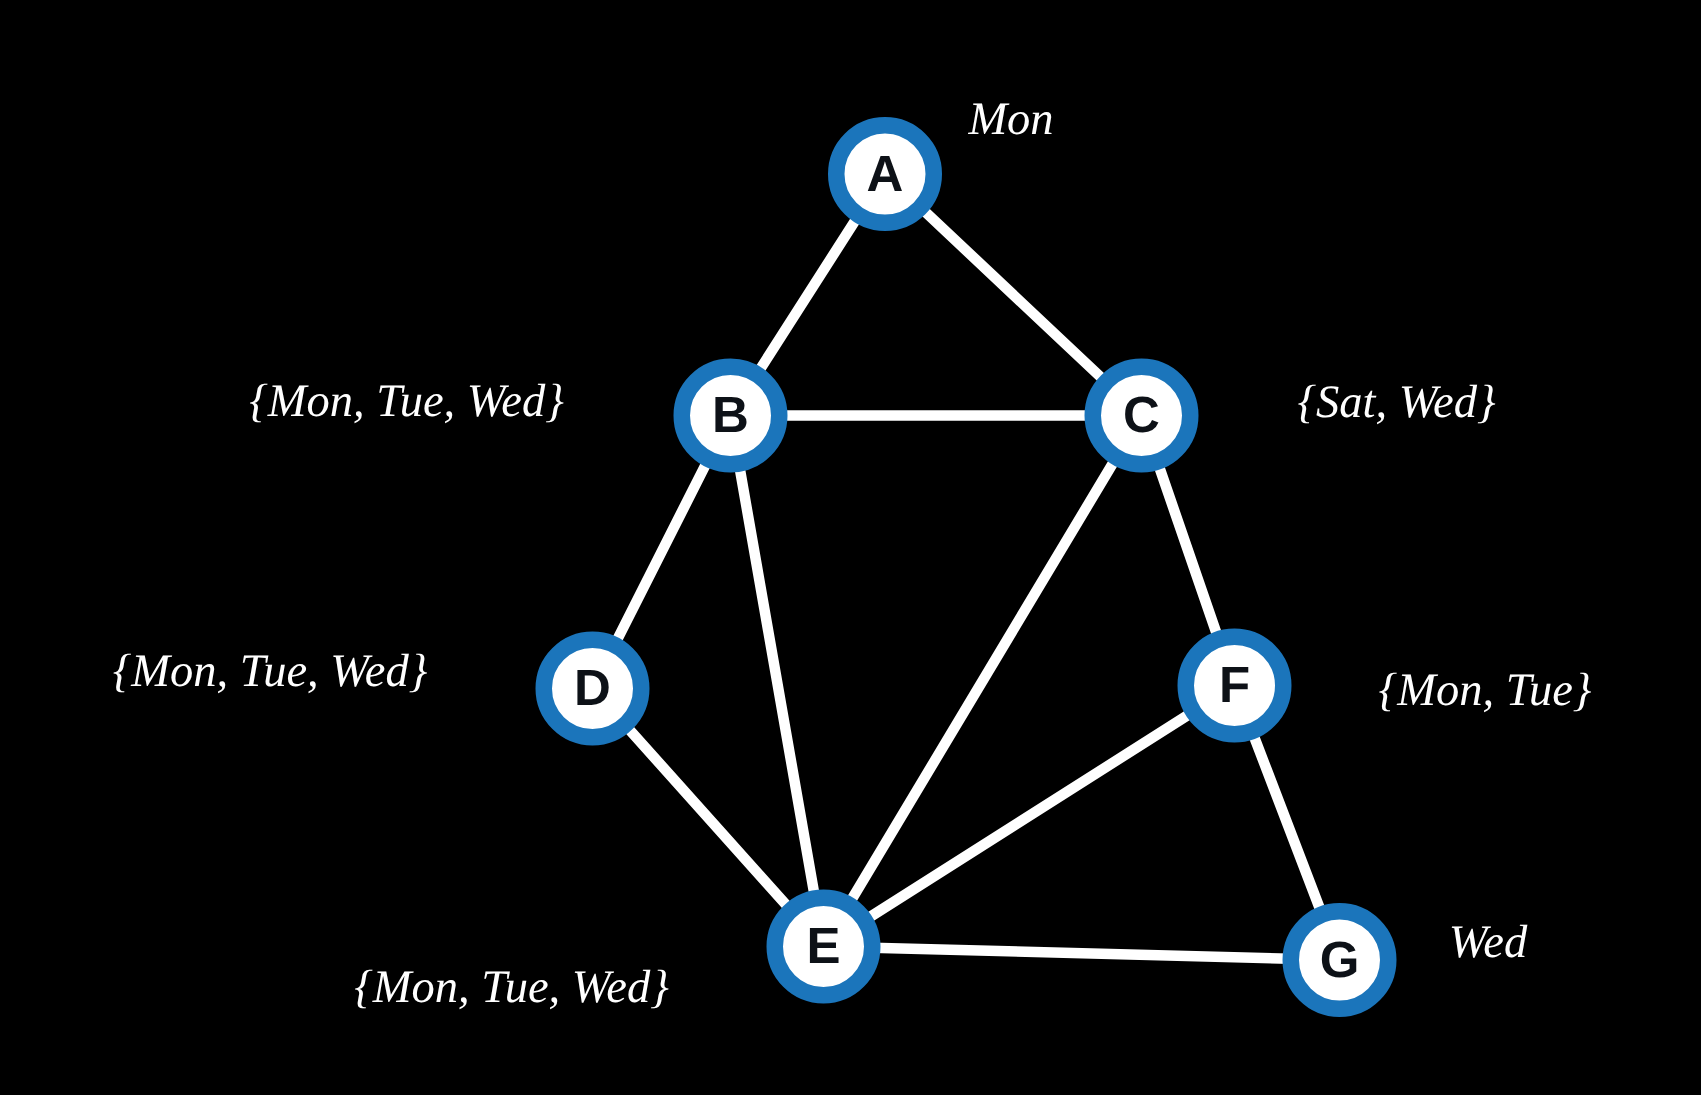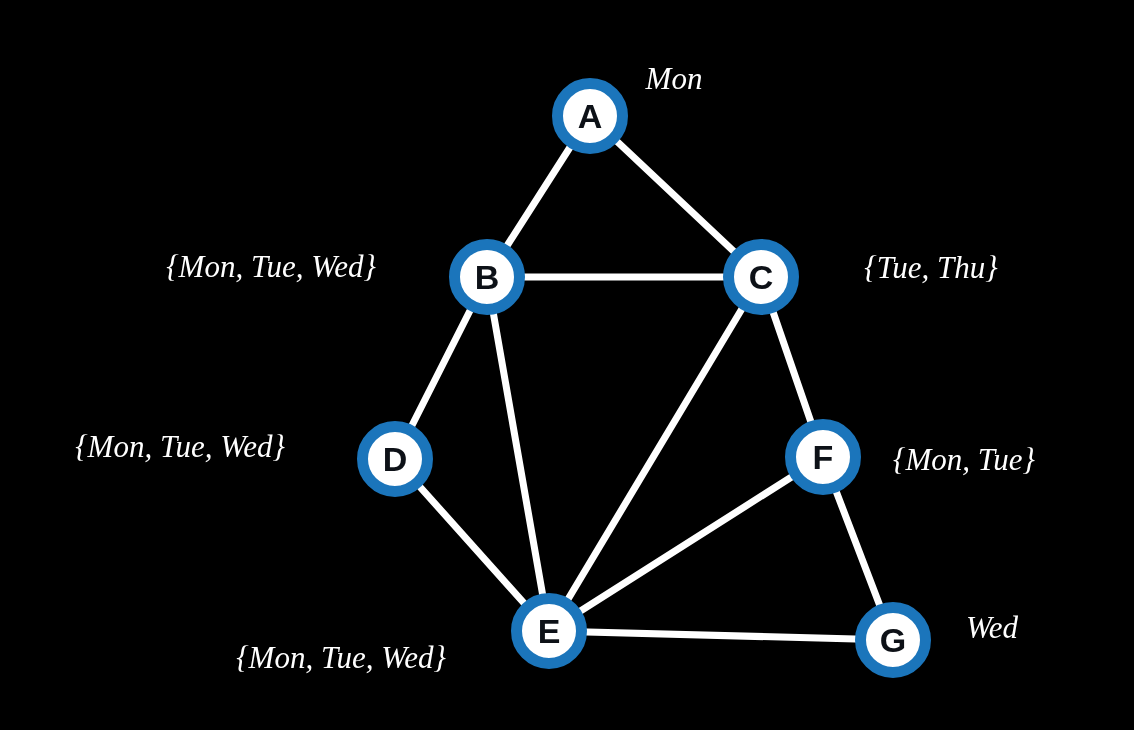--- a/index.html
+++ b/index.html
@@ -90,19 +90,19 @@
       <div class="node" style="left: 823px; top: 457px; border-color: rgb(27, 117, 187); background: rgb(255, 255, 255);">
         <span class="node-letter" style="color: rgb(13, 17, 23);">F</span>
       </div>
       <div class="node" style="left: 893px; top: 640px; border-color: rgb(27, 117, 187); background: rgb(255, 255, 255);">
         <span class="node-letter" style="color: rgb(13, 17, 23);">G</span>
       </div>
     </div>
   <div id="labels-layer">
       <div class="domain-label" style="left: 674px; top: 57px; color: rgb(255, 255, 255); margin-top: 22px;">Mon</div>
       <div class="domain-label" style="left: 271px; top: 267px; color: rgb(255, 255, 255);">{Mon, Tue, Wed}</div>
-      <div class="domain-label" style="left: 931px; top: 268px; color: rgb(255, 255, 255);">{Tue, Thu}</div>
+      <div class="domain-label" style="left: 931px; top: 268px; color: rgb(255, 255, 255);">{Sat, Wed}</div>
       <div class="domain-label" style="left: 180px; top: 447px; color: rgb(255, 255, 255);">{Mon, Tue, Wed}</div>
       <div class="domain-label" style="left: 341px; top: 658px; color: rgb(255, 255, 255);">{Mon, Tue, Wed}</div>
-      <div class="domain-label" style="left: 964px; top: 460px; color: rgb(255, 255, 255);">{Mon, Tue}</div>
+      <div class="domain-label" style="left: 990px; top: 460px; color: rgb(255, 255, 255);">{Mon, Tue}</div>
       <div class="domain-label" style="left: 992px; top: 628px; color: rgb(255, 255, 255);">Wed</div>
     </div>
 </div>
 
 </body></html>

